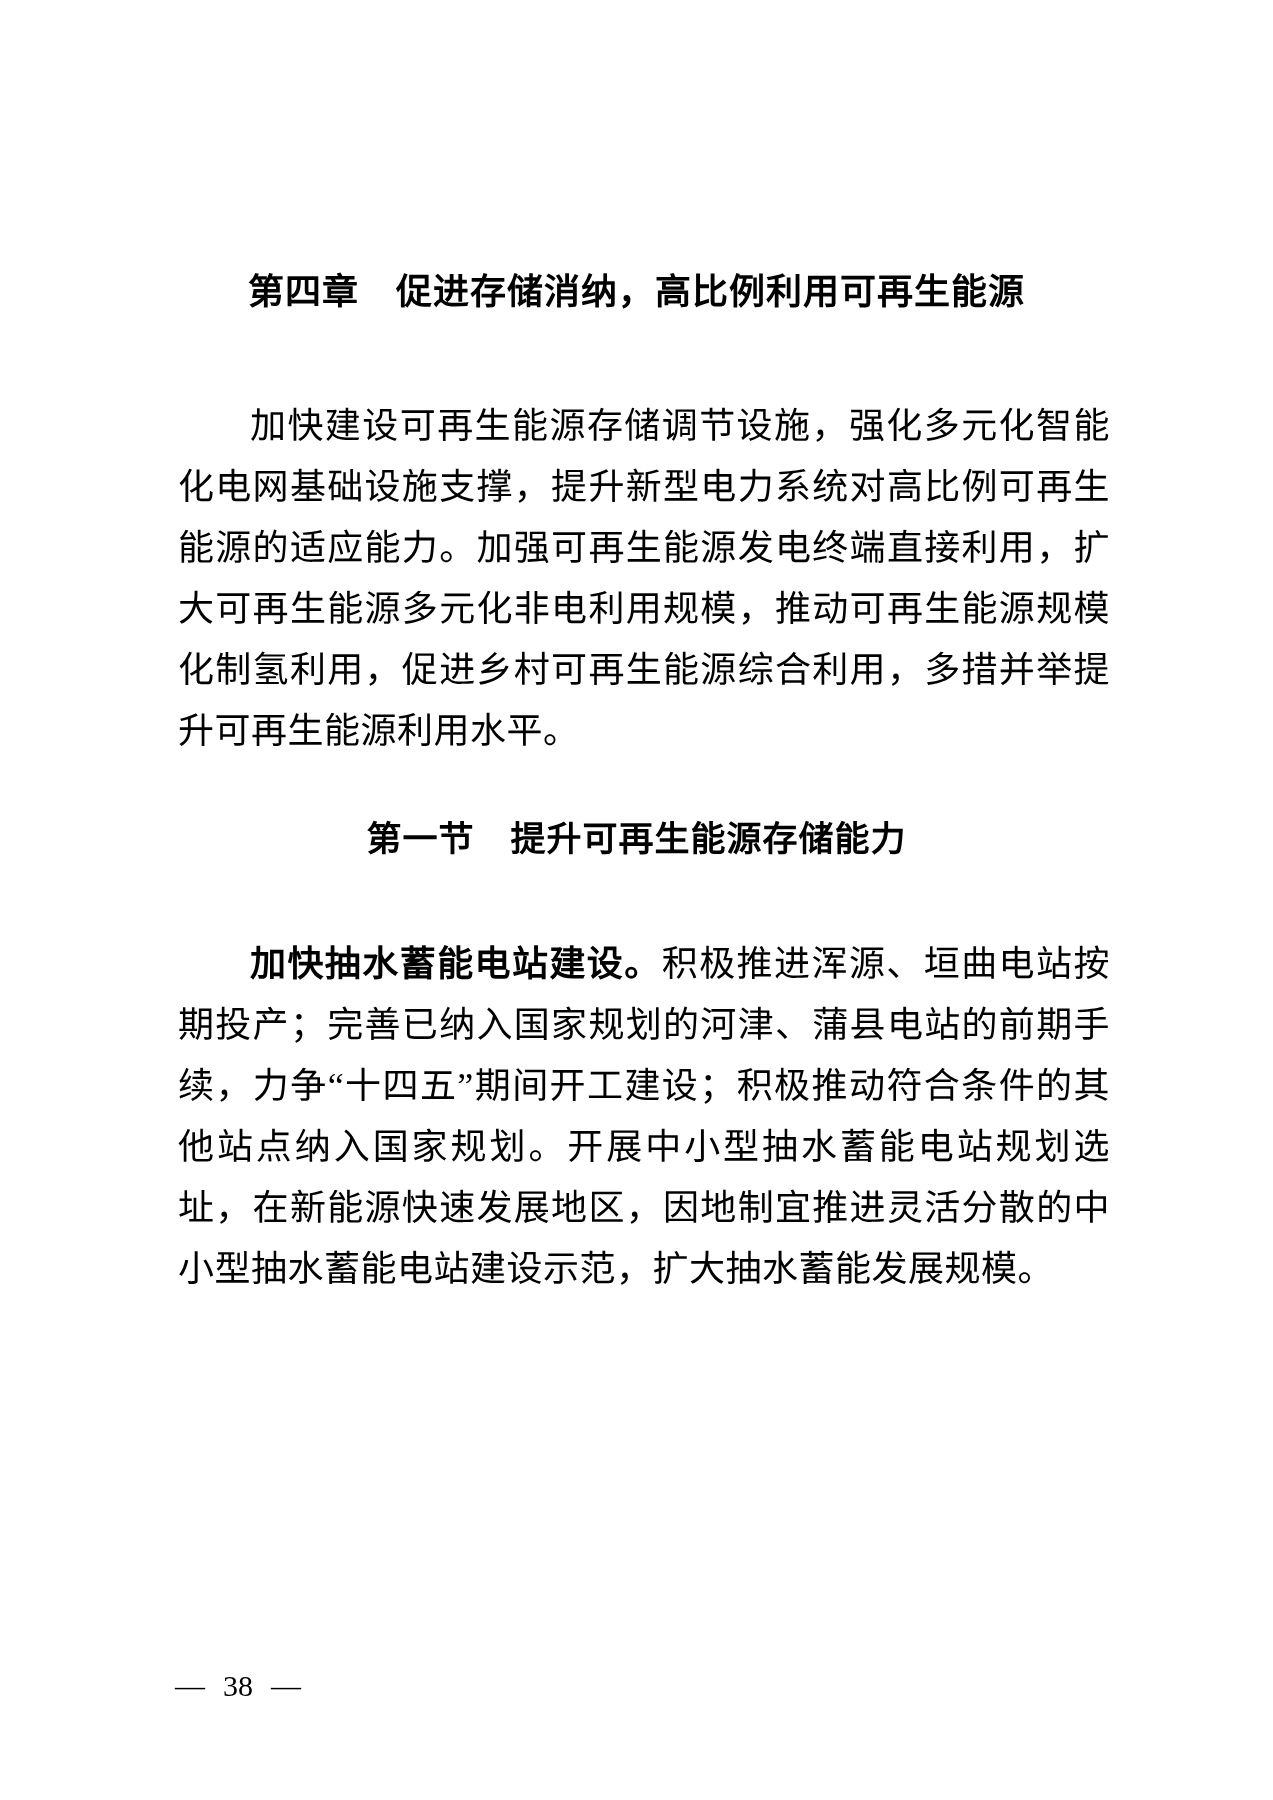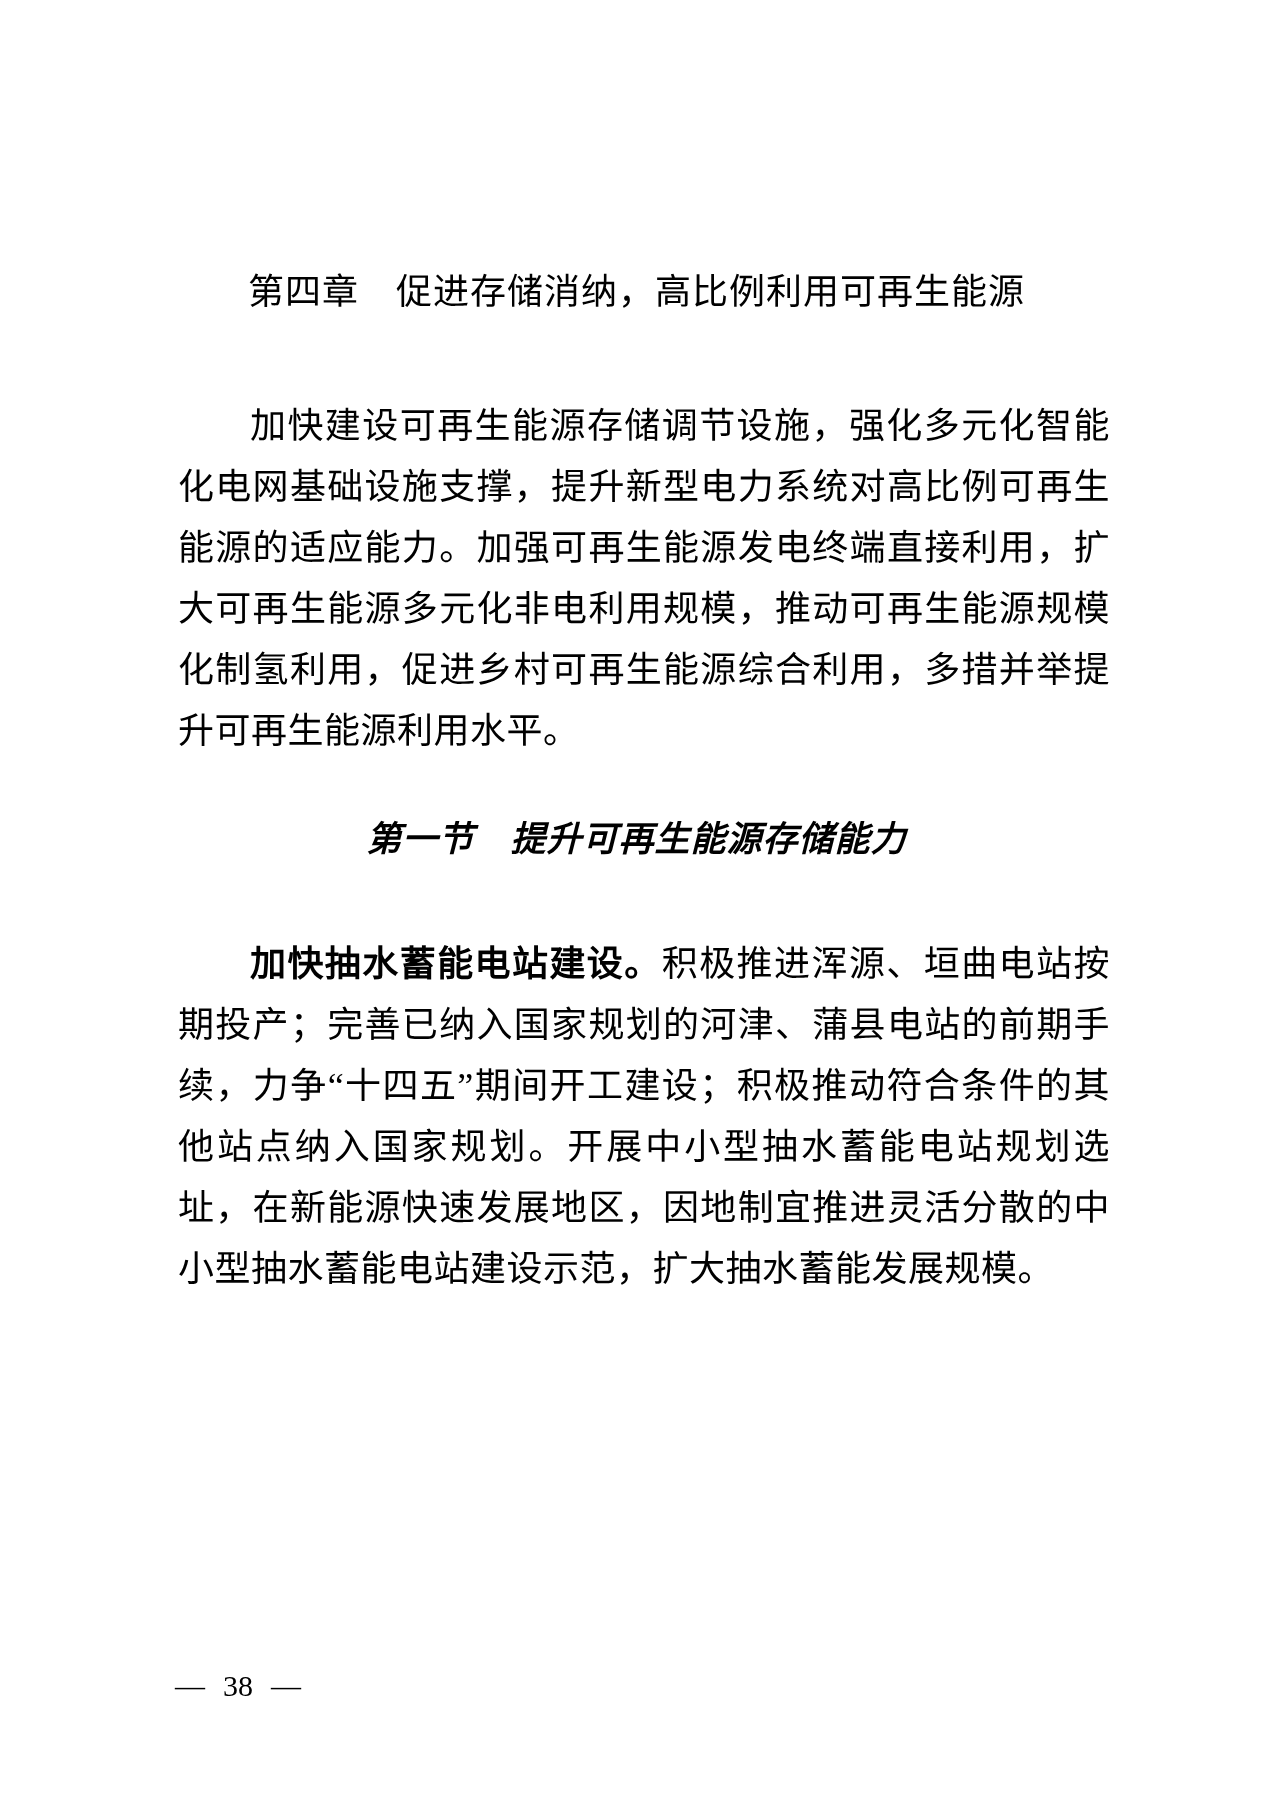--- a/index.html
+++ b/index.html
@@ -18,21 +18,21 @@
     overflow: hidden;
   }
   .chapter-title {
     position: absolute;
     top: 270px;
     left: 0;
     width: 100%;
     margin: 0;
     text-align: center;
     font-family: "Liberation Sans", "DejaVu Sans", sans-serif;
-    font-weight: 400;
+    font-weight: 700;
     font-size: 36px;
     line-height: 44px;
     letter-spacing: 1px;
   }
   .body-para {
     position: absolute;
     left: 170px;
     width: 932px;
     margin: 8px;
     font-size: 36px;
@@ -50,21 +50,20 @@
     top: 818px;
     left: 0;
     width: 100%;
     margin: 0;
     text-align: center;
     font-family: "Liberation Serif", "DejaVu Serif", serif;
     font-weight: 700;
     font-size: 35px;
     line-height: 44px;
     letter-spacing: 1px;
-    font-style: italic;
   }
   .para-storage { top: 925px; }
   .lead-bold {
     font-family: "Liberation Sans", "DejaVu Sans", sans-serif;
     font-weight: 700;
   }
   .footer {
     position: absolute;
     top: 1668px;
     left: 175px;

